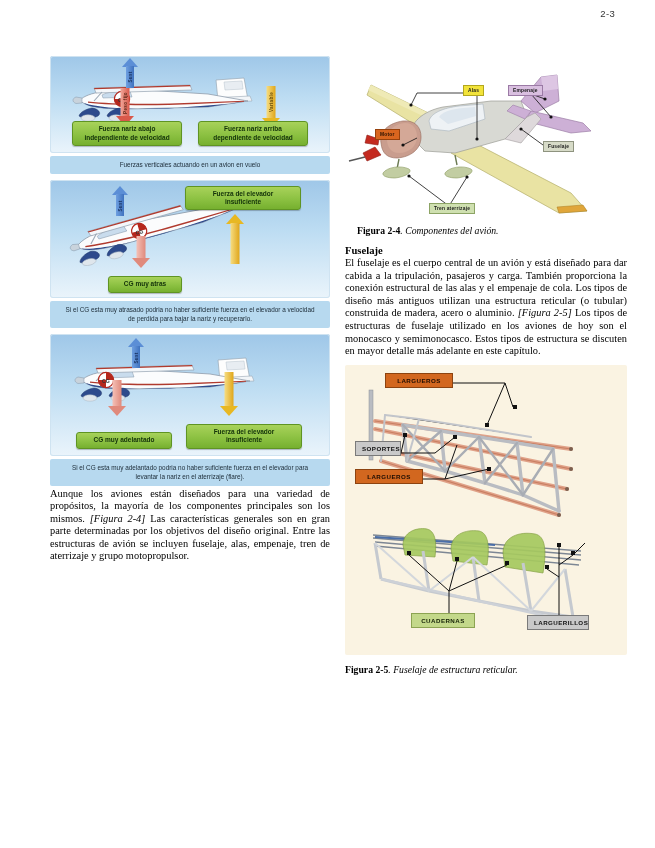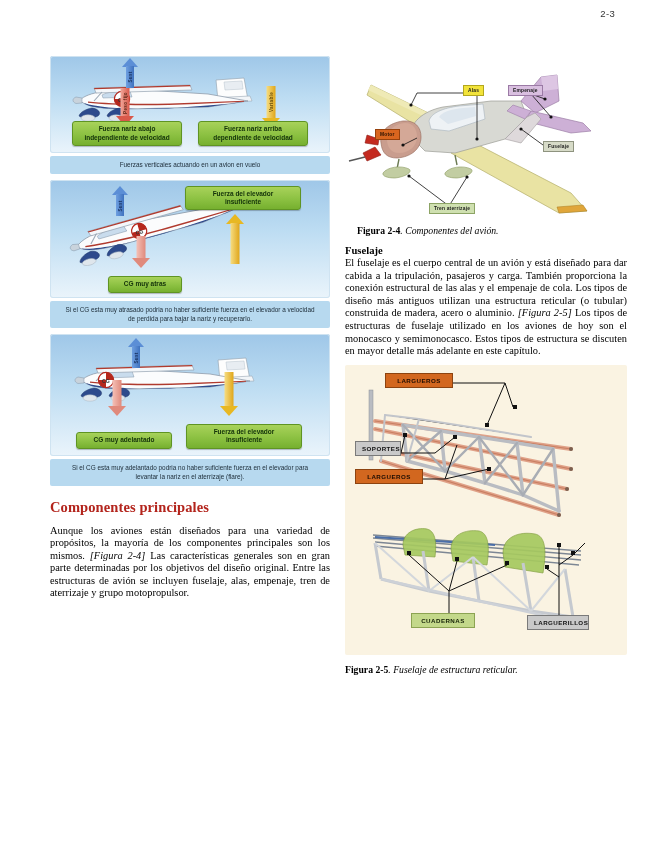--- a/index.html
+++ b/index.html
@@ -362,21 +362,20 @@
         <div class="chip" style="left:26px; bottom:7px; width:96px;">CG muy adelantado</div>
         <div class="chip" style="left:136px; bottom:7px; width:116px;">
           <span>Fuerza del elevador</span><br>
           <span>insuficiente</span>
         </div>
       </div>
       <div class="caption-bar" style="margin-bottom:2px;">Si el CG esta muy adelantado podria no haber suficiente fuerza en el elevador para levantar la nariz en el aterrizaje (flare).</div>
     </div>
 
 
-    <h2 class="section">Componentes principales</h2>
 
     <p class="body"><span>Aunque los aviones están diseñados para una variedad de propósitos, la mayoría de los componentes principales son los mismos. </span><span class="it">[Figura 2-4]</span><span> Las características generales son en gran parte determinadas por los objetivos del diseño original. Entre las estructuras de avión se incluyen fuselaje, alas, empenaje, tren de aterrizaje y grupo motopropulsor.</span></p>
   </div>
 
   <div class="col-right">
 
     <div class="fig24">
       <svg width="282" height="158" viewBox="0 0 282 158">
 
         <path d="M26 24 L104 62 L118 74 L96 80 L22 34 Z" fill="#e9e3a3" stroke="#b3ad68" stroke-width=".7"></path>

